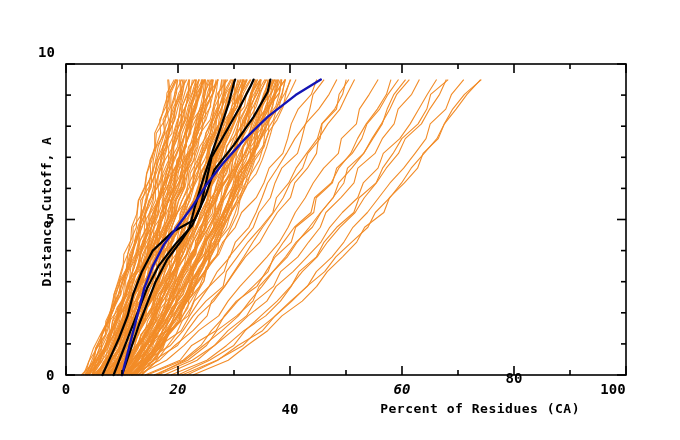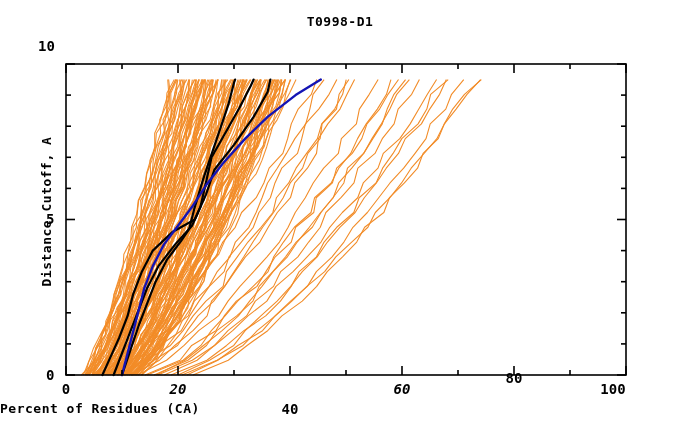--- a/index.html
+++ b/index.html
@@ -30,21 +30,21 @@
     font-size: 13px;
     font-weight: bold;
     letter-spacing: 0.5px;
     font-family: "DejaVu Sans Mono", "Liberation Mono", monospace;
   }
   #xlabel {
     position: absolute;
     left: 0;
     top: 401px;
     width: 580px;
-    text-align: left;
+    text-align: right;
     font-size: 13px;
     font-weight: bold;
     letter-spacing: 0.5px;
     font-family: "DejaVu Sans Mono", "Liberation Mono", monospace;
   }
   #ylabel {
     position: absolute;
     left: -84px;
     top: 204px;
     width: 260px;
@@ -65,34 +65,33 @@
   }
   .xtick-label { transform: translateX(-50%); }
   .ytick-label { transform: translateY(-50%); }
   svg { display: block; }
 </style>
 </head>
 <body>
 
 <div id="figure">
 
-  <div id="chart-title">T0998-D1</div>
   <div id="xlabel">Percent of Residues (CA)</div>
   <div id="ylabel">Distance Cutoff, A</div>
 
   <div class="tick-label xtick-label" style="left:66px;  top:381px;">0</div>
   <div class="tick-label xtick-label" style="left:178px; top:381px;font-style:italic;">20</div>
   <div class="tick-label xtick-label" style="left:290px; top:381px;margin-top:20px;">40</div>
   <div class="tick-label xtick-label" style="left:402px; top:381px;font-style:italic;">60</div>
   <div class="tick-label xtick-label" style="left:514px; top:370px;text-align:center;">80</div>
   <div class="tick-label xtick-label" style="left:613px; top:381px;">100</div>
 
   <div class="tick-label ytick-label" style="left:46px; top:375px;">0</div>
   <div class="tick-label ytick-label" style="left:46px; top:219px;">5</div>
-  <div class="tick-label ytick-label" style="left:38px; top:46px;">10</div>
+  <div class="tick-label ytick-label" style="left:38px; top:52px;">10</div>
 
   <svg id="plot" width="680" height="440">
     <g id="bundle-group">
         <path d="M87.19 375.00 L94.44 361.57 L99.24 348.14 L101.89 334.71 L107.25 321.28 L112.31 307.85 L120.80 294.42 L119.13 280.99 L127.35 267.56 L130.79 254.13 L136.96 240.70 L140.12 227.28 L141.79 213.85 L146.28 200.42 L146.05 186.99 L152.21 173.56 L153.31 160.13 L156.37 146.70 L165.02 133.27 L164.95 119.84 L170.82 106.41 L170.85 92.98 L176.92 79.55" fill="none" stroke="#F28C28" stroke-width="1.1" stroke-linejoin="round" opacity="0.95"></path>
         <path d="M85.03 375.00 L92.85 361.57 L101.47 348.14 L100.94 334.71 L107.60 321.28 L113.96 307.85 L113.95 294.42 L118.24 280.99 L122.21 267.56 L127.79 254.13 L130.56 240.70 L136.34 227.28 L137.14 213.85 L138.67 200.42 L145.25 186.99 L146.80 173.56 L151.91 160.13 L154.74 146.70 L154.68 133.27 L160.73 119.84 L164.19 106.41 L168.73 92.98 L167.72 79.55" fill="none" stroke="#F28C28" stroke-width="1.1" stroke-linejoin="round" opacity="0.95"></path>
         <path d="M83.42 375.00 L88.77 361.57 L93.48 348.14 L100.30 334.71 L107.42 321.28 L111.15 307.85 L114.10 294.42 L119.16 280.99 L123.05 267.56 L123.85 254.13 L130.74 240.70 L131.62 227.28 L136.77 213.85 L138.29 200.42 L144.55 186.99 L146.58 173.56 L150.43 160.13 L155.91 146.70 L160.63 133.27 L159.73 119.84 L165.98 106.41 L166.93 92.98 L174.34 79.55" fill="none" stroke="#F28C28" stroke-width="1.1" stroke-linejoin="round" opacity="0.95"></path>
         <path d="M86.15 375.00 L91.42 361.57 L96.58 348.14 L105.38 334.71 L105.79 321.28 L112.16 307.85 L118.37 294.42 L122.12 280.99 L126.50 267.56 L127.73 254.13 L132.96 240.70 L133.07 227.28 L141.87 213.85 L140.59 200.42 L149.13 186.99 L150.67 173.56 L150.03 160.13 L155.22 146.70 L156.36 133.27 L165.21 119.84 L167.28 106.41 L170.22 92.98 L168.61 79.55" fill="none" stroke="#F28C28" stroke-width="1.1" stroke-linejoin="round" opacity="0.95"></path>
         <path d="M88.64 375.00 L94.38 361.57 L99.62 348.14 L106.10 334.71 L110.33 321.28 L111.87 307.85 L118.21 294.42 L123.08 280.99 L127.10 267.56 L131.67 254.13 L135.23 240.70 L140.34 227.28 L141.66 213.85 L146.16 200.42 L150.28 186.99 L155.07 173.56 L157.08 160.13 L160.34 146.70 L164.64 133.27 L163.08 119.84 L169.27 106.41 L169.24 92.98 L175.87 79.55" fill="none" stroke="#F28C28" stroke-width="1.1" stroke-linejoin="round" opacity="0.95"></path>
         <path d="M85.15 375.00 L88.82 361.57 L97.00 348.14 L105.31 334.71 L108.78 321.28 L114.33 307.85 L116.08 294.42 L120.19 280.99 L129.65 267.56 L132.63 254.13 L134.72 240.70 L137.64 227.28 L142.92 213.85 L146.93 200.42 L149.42 186.99 L156.09 173.56 L161.15 160.13 L162.59 146.70 L169.40 133.27 L170.85 119.84 L171.28 106.41 L175.13 92.98 L181.82 79.55" fill="none" stroke="#F28C28" stroke-width="1.1" stroke-linejoin="round" opacity="0.95"></path>
         <path d="M86.55 375.00 L96.07 361.57 L101.63 348.14 L101.96 334.71 L108.83 321.28 L114.05 307.85 L119.03 294.42 L122.86 280.99 L128.28 267.56 L135.57 254.13 L138.71 240.70 L138.80 227.28 L145.54 213.85 L151.89 200.42 L155.67 186.99 L155.12 173.56 L158.41 160.13 L166.33 146.70 L168.04 133.27 L169.42 119.84 L173.85 106.41 L180.51 92.98 L179.82 79.55" fill="none" stroke="#F28C28" stroke-width="1.1" stroke-linejoin="round" opacity="0.95"></path>

